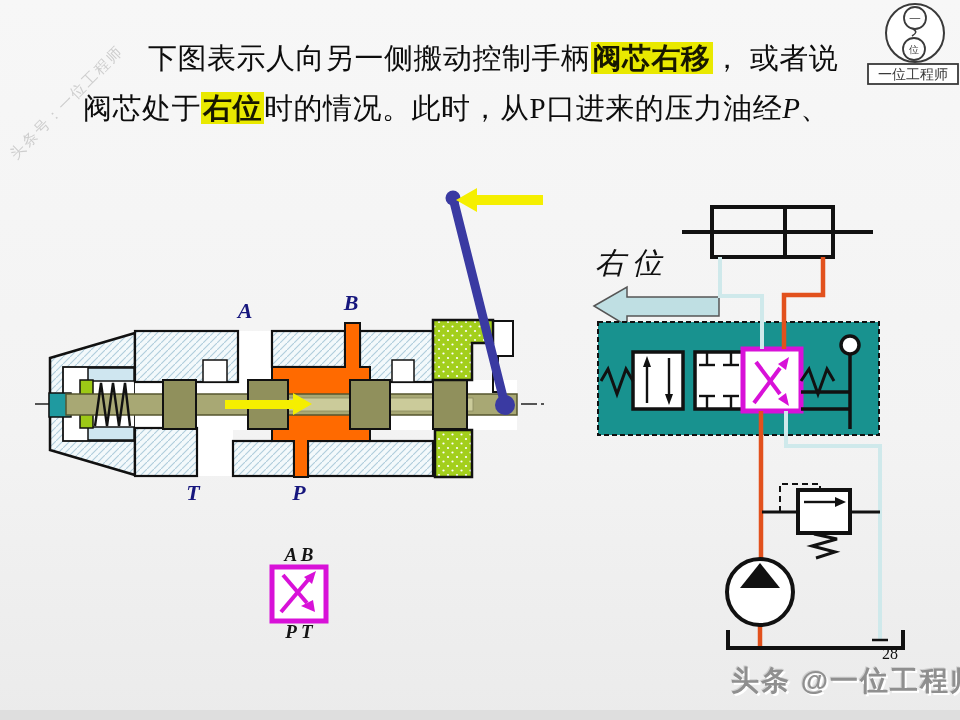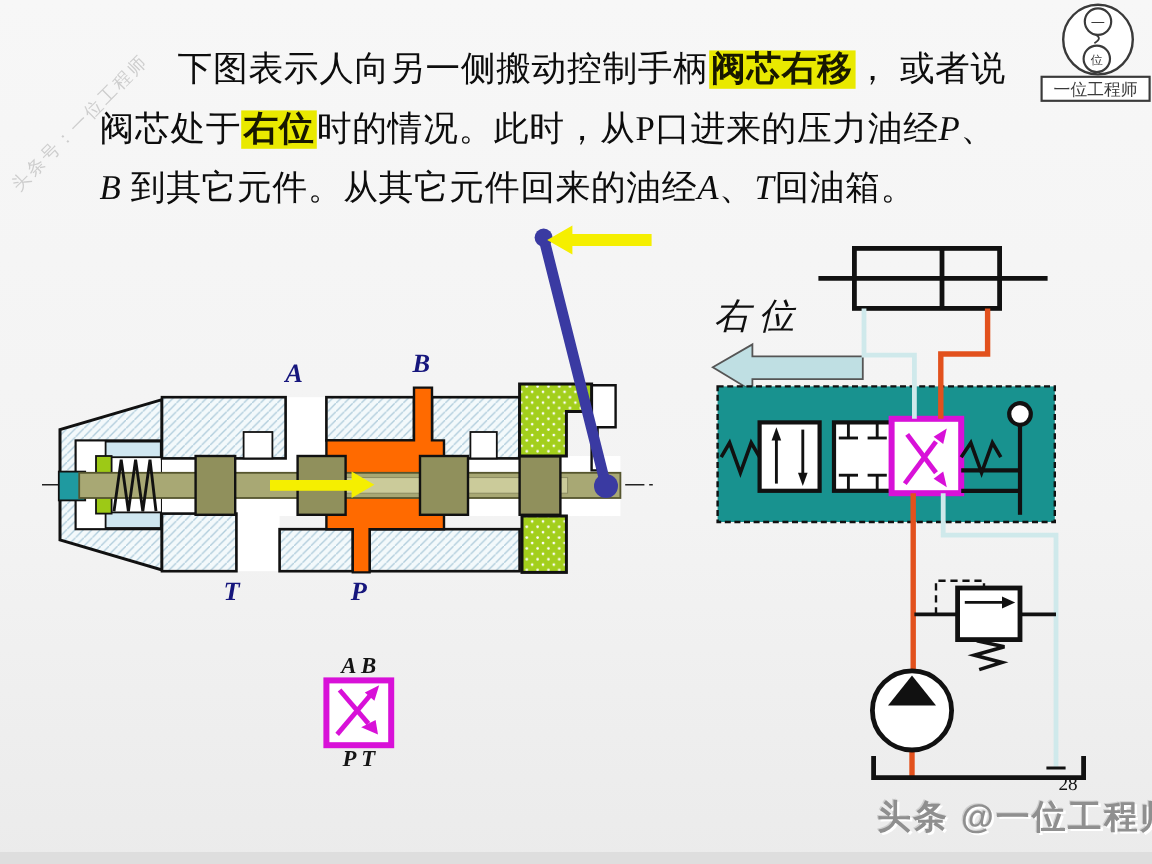--- a/index.html
+++ b/index.html
@@ -30,23 +30,20 @@
 <div class="stage">
 
   <div class="wm-left">头条号：一位工程师</div>
 
   <div class="textline" style="left:148px;top:40px;">
     <span>下图表示人向另一侧搬动控制手柄</span><span class="hl">阀芯右移</span><span>， 或者说</span>
   </div>
   <div class="textline" style="left:83px;top:90px;">
     <span>阀芯处于</span><span class="hl">右位</span><span>时的情况。此时，从P口进来的压力油经</span><span class="it">P</span><span>、</span>
   </div>
-  <div class="textline" style="left:83px;top:139px;">
-    <span class="it">B</span><span> 到其它元件。从其它元件回来的油经</span><span class="it">A</span><span>、</span><span class="it">T</span><span>回油箱。</span>
-  </div>
 
   <svg class="gfx" width="960" height="720" viewBox="0 0 960 720">
     <defs>
       <pattern id="hatch" width="7" height="7" patternUnits="userSpaceOnUse">
         <rect width="7" height="7" fill="#f3f9fb"></rect>
         <path d="M-1,8 L8,-1" stroke="#afccdb" stroke-width="1.1"></path>
       </pattern>
       <pattern id="dots" width="9" height="9" patternUnits="userSpaceOnUse">
         <rect width="9" height="9" fill="#a3cf1c"></rect>
         <circle cx="2.5" cy="2.5" r="1.1" fill="#fff"></circle>

